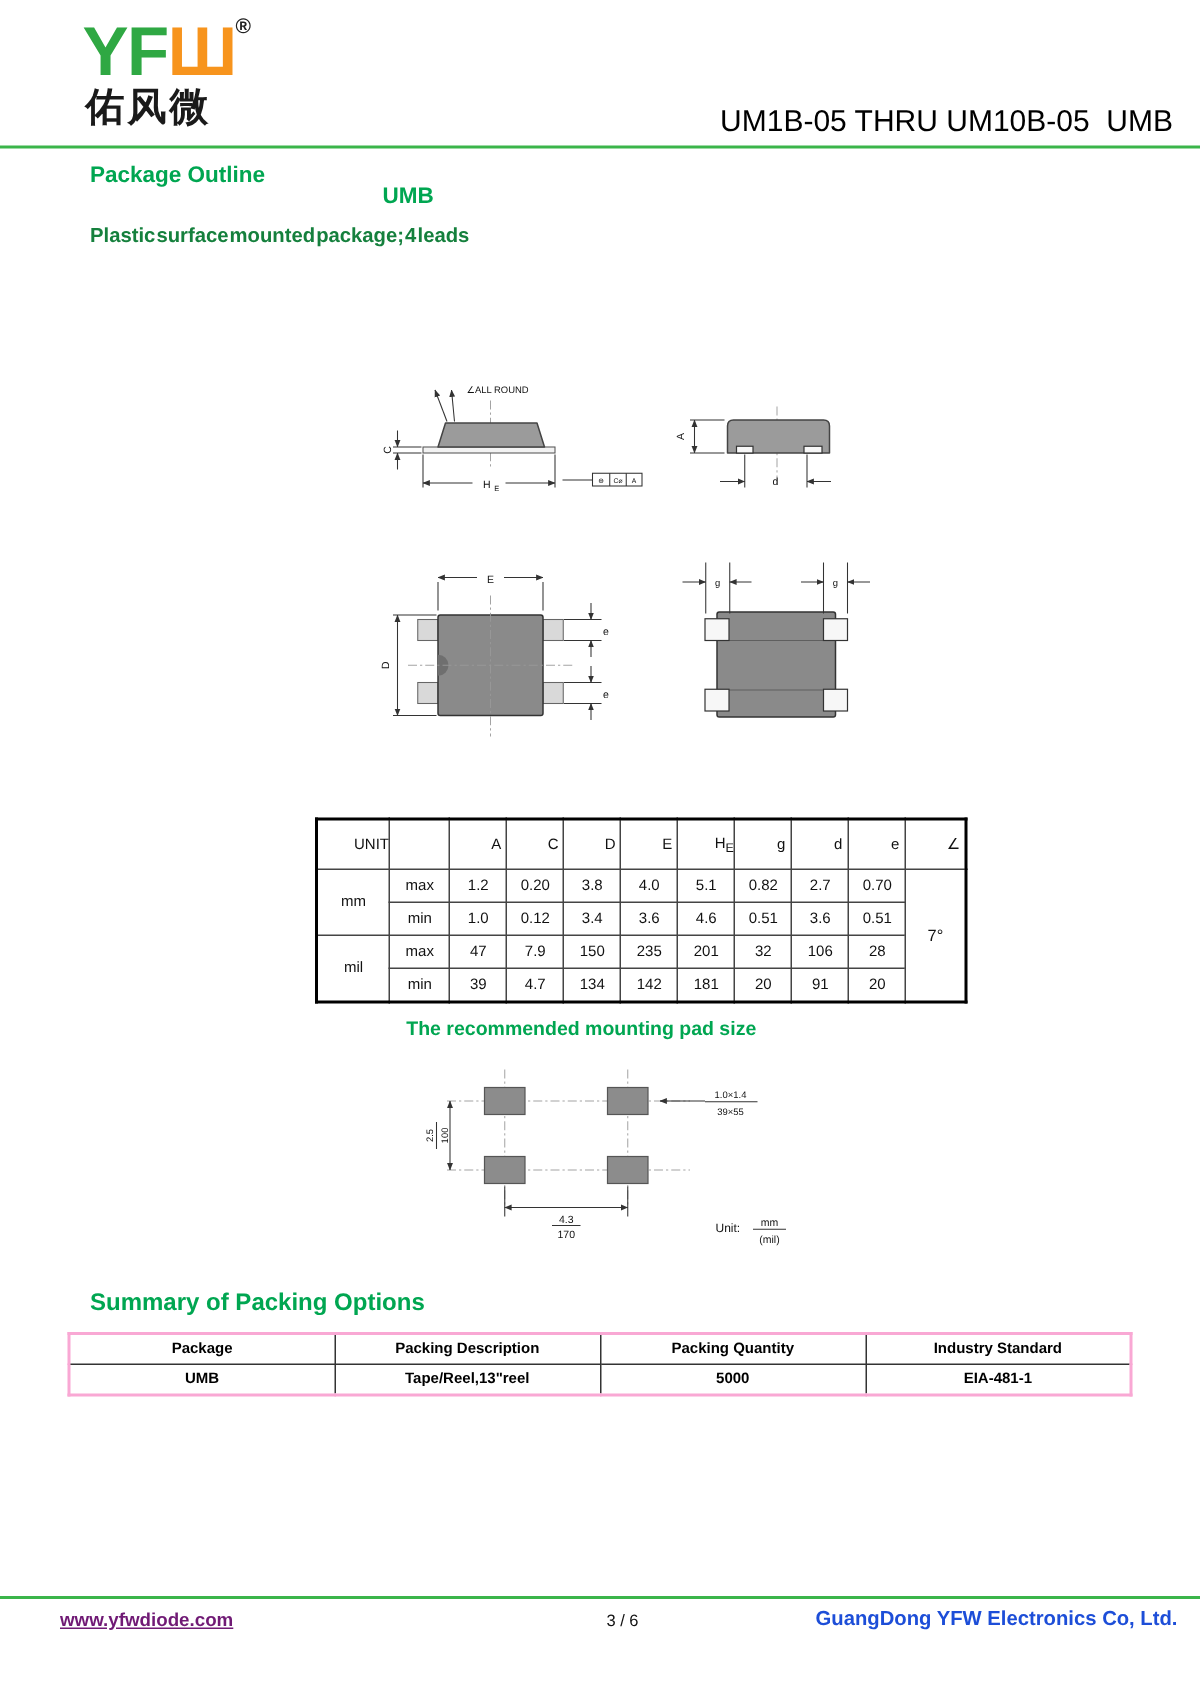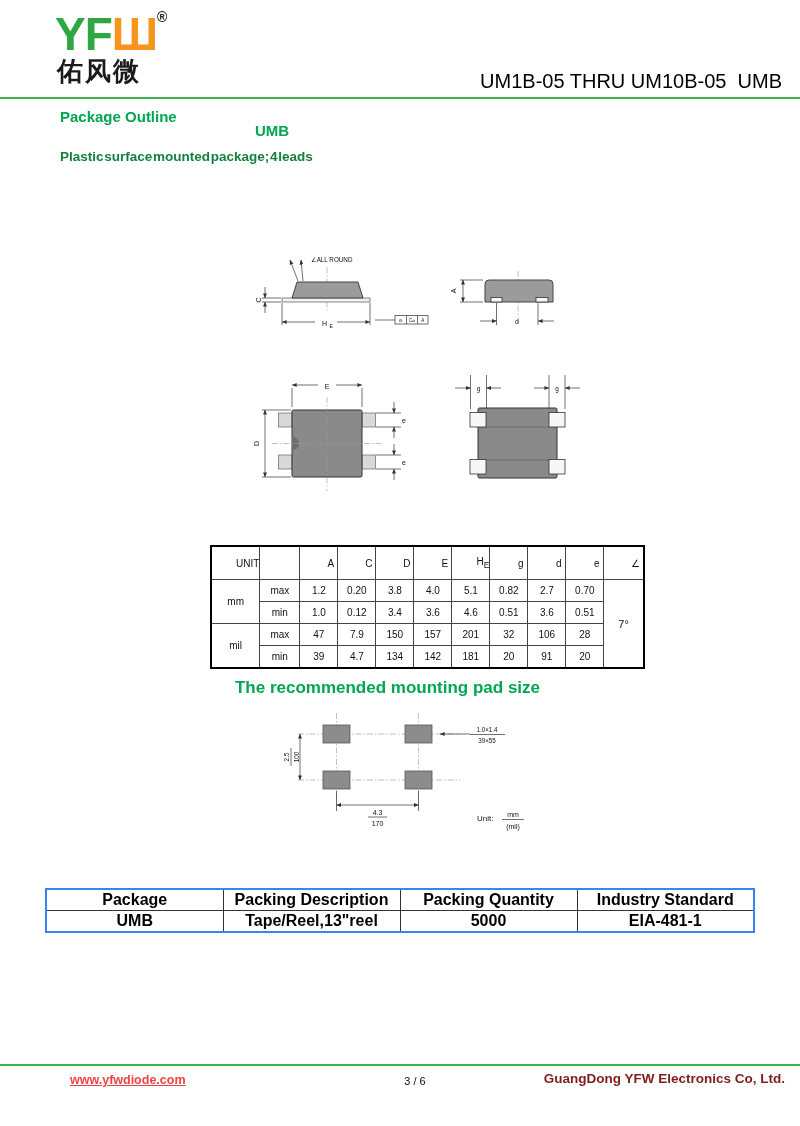--- a/index.html
+++ b/index.html
@@ -12,21 +12,21 @@
   .logo-w{color:#F7941D;}
   .logo-reg{font-size:14px;color:#222;vertical-align:28px;font-weight:bold;}
   .logo-cn{position:absolute;left:57px;top:54px;font-size:26px;font-weight:bold;color:#1a1a1a;letter-spacing:2px;}
   .doc-title{position:absolute;top:70px;right:18px;font-size:20px;font-weight:normal;color:#000;white-space:pre;}
   .rule-green{position:absolute;left:0;top:97px;width:800px;height:2px;background:#3BB54A;}
   
   .sec-heading{position:absolute;font-weight:bold;color:#00A651;}
   .h-pkg{left:60px;top:108px;font-size:15px;}
   .h-umb{left:255px;top:122px;font-size:15px;}
   .subtitle{position:absolute;left:60px;top:149px;font-size:13.5px;font-weight:bold;color:#15803d;word-spacing:-3px;}
-  .h-pad{left:215px;top:678px;width:345px;text-align:center;font-size:17px;}
+  .h-pad{left:215px;top:678px;width:345px;text-align:center;font-size:13px;}
   .h-pack{left:60px;top:860px;font-size:16px;}
   
   .drawings{position:absolute;left:215px;top:245px;}
   .padsvg{position:absolute;left:280px;top:705px;}
   .dim{stroke:#333;stroke-width:0.7;fill:none;}
   .cl{stroke:#999;stroke-width:0.6;fill:none;stroke-dasharray:6 2 1.5 2;}
   .body-fill{fill:#9b9b9b;stroke:#444;stroke-width:1;stroke-linejoin:round;}
   .lead-strip{fill:#f2f2f2;stroke:#555;stroke-width:0.7;}
   .body-dark{fill:#8a8a8a;stroke:#333;stroke-width:1;}
   .lead-light{fill:#d9d9d9;stroke:#666;stroke-width:0.7;}
@@ -40,28 +40,28 @@
   
   .dim-table{position:absolute;left:210px;top:545px;border-collapse:collapse;table-layout:fixed;
              font-size:10px;color:#111;}
   .dim-table td{border:1px solid #444;text-align:center;vertical-align:middle;padding:0;}
   .dim-table{border:2px solid #000;}
   .dim-table tr.hdr td{height:32px;padding-left:24px;}
   .dim-table tr.r td{height:21px;text-align:center;}
   .angle-cell{font-size:11px;}
   
   .pack-table{position:absolute;left:45px;top:888px;width:710px;border-collapse:collapse;table-layout:fixed;
-              font-size:16px;color:#000;border:2px solid #3b82f6;}
+              font-size:10px;color:#000;border:2px solid #f9a8d4;}
   .pack-table td{border:1px solid #333;text-align:center;vertical-align:middle;height:17px;font-weight:bold;}
   
   .footer-rule{position:absolute;left:0;top:1064px;width:800px;height:2px;background:#3BB54A;}
-  .site-link{position:absolute;left:40px;top:1073px;font-size:12.5px;font-weight:bold;color:#ef4444;
-             text-decoration:underline;z-index:2;margin-left:30px;}
+  .site-link{position:absolute;left:40px;top:1073px;font-size:12.5px;font-weight:bold;color:#701a75;
+             text-decoration:underline;z-index:2;}
   .page-num{position:absolute;left:360px;top:1075px;width:110px;text-align:center;font-size:11px;color:#111;}
-  .company{position:absolute;right:15px;top:1071px;font-size:13.5px;font-weight:bold;color:#7f1d1d;}
+  .company{position:absolute;right:15px;top:1071px;font-size:13.5px;font-weight:bold;color:#1d4ed8;}
 </style>
 </head>
 <body>
 
 <div class="page">
 
   <div class="logo">
     <span class="logo-latin logo-yf">YF</span><span class="logo-latin logo-w">Ш</span><span class="logo-reg">®</span>
   </div>
   <div class="logo-cn">佑风微</div>
@@ -226,21 +226,21 @@
       <td>0.51</td>
       <td>3.6</td>
       <td>0.51</td>
     </tr>
     <tr class="r">
       <td rowspan="2">mil</td>
       <td>max</td>
       <td>47</td>
       <td>7.9</td>
       <td>150</td>
-      <td>157</td>
+      <td>235</td>
       <td>201</td>
       <td>32</td>
       <td>106</td>
       <td>28</td>
     </tr>
     <tr class="r">
       <td>min</td>
       <td>39</td>
       <td>4.7</td>
       <td>134</td>
@@ -286,20 +286,21 @@
     <line class="dim" x1="190" y1="29.5" x2="225" y2="29.5"></line>
     <text class="dl-6" x="207" y="38" text-anchor="middle">39×55</text>
     <g>
       <text class="dl-8" x="197" y="116">Unit:</text>
       <text class="dl" x="233" y="112" text-anchor="middle">mm</text>
       <line class="dim" x1="222" y1="114.5" x2="244" y2="114.5"></line>
       <text class="dl" x="233" y="123.5" text-anchor="middle">(mil)</text>
     </g>
   </svg>
 
+  <div class="sec-heading h-pack">Summary of Packing Options</div>
 
   <table class="pack-table">
     <tbody>
         <tr>
       <td>Package</td>
       <td>Packing Description</td>
       <td>Packing Quantity</td>
       <td>Industry Standard</td>
     </tr>
     <tr>

